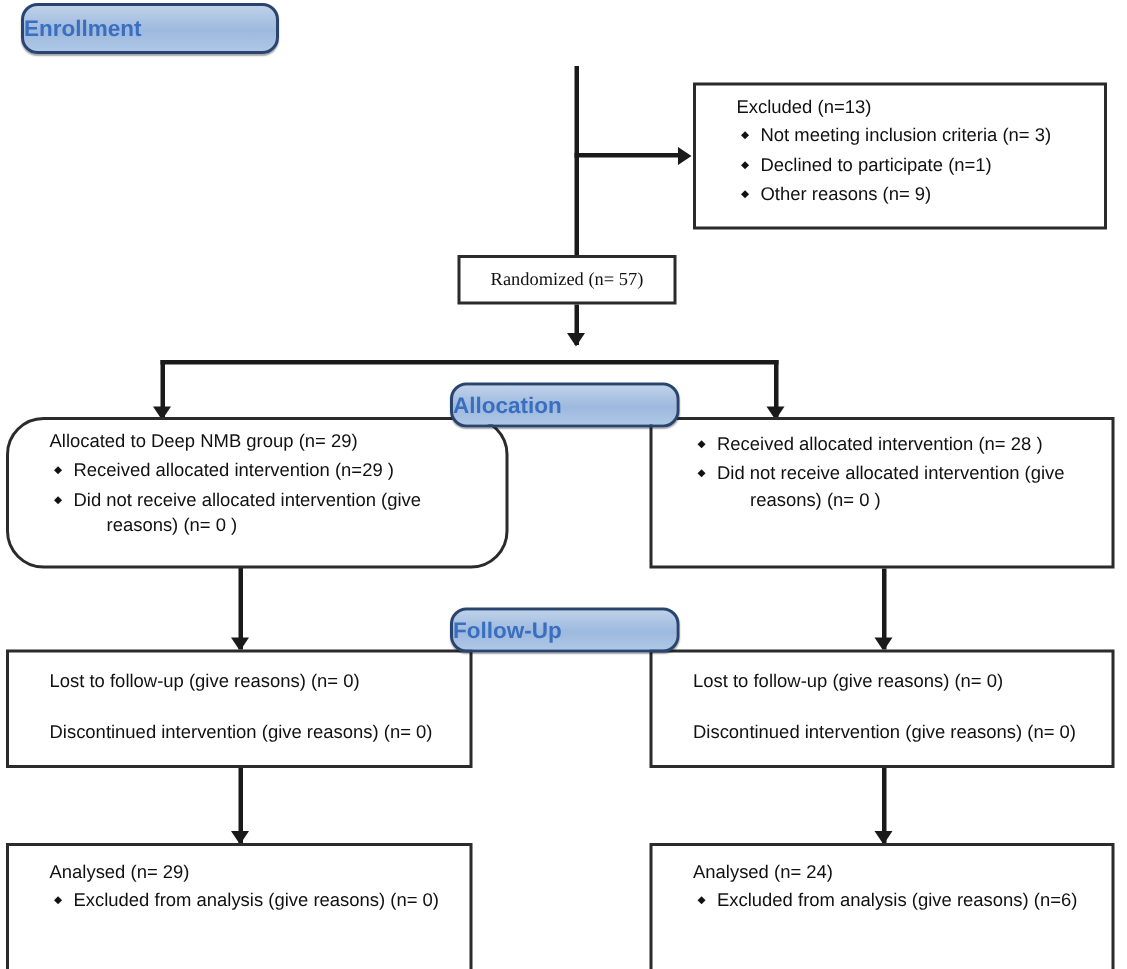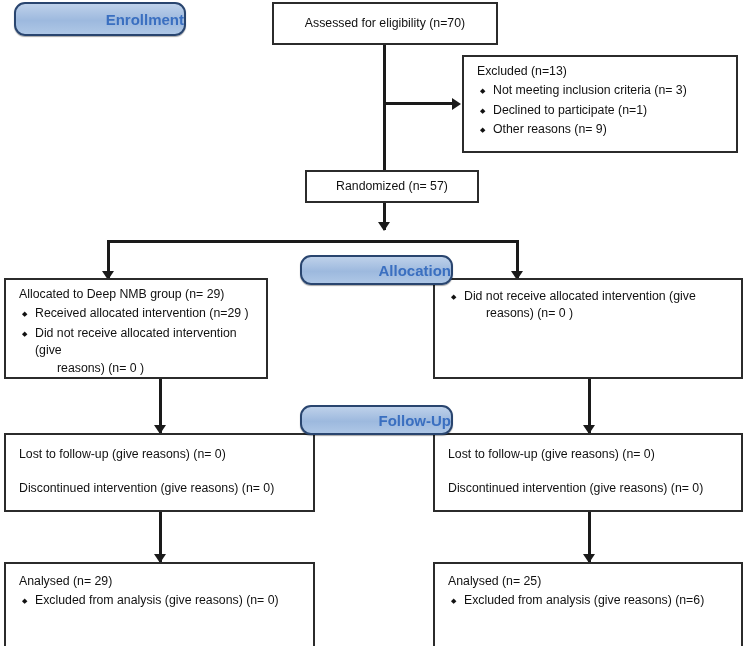--- a/index.html
+++ b/index.html
@@ -23,21 +23,21 @@
     position: absolute;
     box-sizing: border-box;
     background: #ffffff;
     border: 2px solid #2b2b2b;
     color: #111111;
     font-size: 12.3px;
     line-height: 1.45;
     z-index: 3;
   }
   .node .pad {
-    padding: 6px 9px 6px 13px;
+    padding: 6px 9px 6px 27px;
   }
   .node.centered {
     display: flex;
     align-items: center;
     justify-content: center;
     text-align: center;
   }
   .node .title {
     white-space: nowrap;
   }
@@ -73,21 +73,21 @@
     position: absolute;
     box-sizing: border-box;
     background: linear-gradient(#bed1ea, #9db9de 55%, #aec7e6);
     border: 2px solid #29456f;
     border-radius: 11px;
     color: #3a6fc0;
     font-weight: bold;
     font-size: 15px;
     display: flex;
     align-items: center;
-    justify-content: flex-end;
+    justify-content: flex-start;
     box-shadow: 0 1px 1px rgba(0,0,0,.35);
     z-index: 8;
   }
 
   
   .vline, .hline {
     position: absolute;
     background: #1a1a1a;
     z-index: 1;
   }
@@ -145,57 +145,57 @@
   <div class="vline" style="left:159px; top:378px; height:56px;"></div>
   <div class="arrow-down" style="left:154px; top:425px;"></div>
   <div class="vline" style="left:588px; top:378px; height:56px;"></div>
   <div class="arrow-down" style="left:583px; top:425px;"></div>
 
   <div class="vline" style="left:159px; top:511px; height:54px;"></div>
   <div class="arrow-down" style="left:154px; top:554px;"></div>
   <div class="vline" style="left:588px; top:511px; height:54px;"></div>
   <div class="arrow-down" style="left:583px; top:554px;"></div>
 
-  <div class="node centered" style="left:272px; top:2px; width:226px; height:43px;">
-    <span class="title">Assessed for eligibility (n=70)</span>
-  </div>
 
   <div class="node" style="left:462px; top:55px; width:276px; height:98px;">
     <div class="pad">
       <div>Excluded (n=13)</div>
       <ul class="bl">
         <li>Not meeting inclusion criteria (n= 3)</li>
         <li>Declined to participate (n=1)</li>
         <li>Other reasons (n= 9)</li>
       </ul>
     </div>
   </div>
 
-  <div class="node centered" style="left:305px; top:170px; width:174px; height:33px;">
+  <div class="node centered" style="left:305px; top:170px; width:146px; height:33px;font-family:Liberation Serif, serif;">
     <span class="title">Randomized (n= 57)</span>
   </div>
 
-  <div class="node" style="left:4px; top:278px; width:264px; height:101px;">
+  <div class="node" style="left:4px; top:278px; width:335px; height:101px;border-radius:25px;">
     <div class="pad">
       <div>Allocated to Deep NMB group (n= 29)</div>
       <ul class="bl">
         <li>
           <span class="ln">Received allocated intervention (n=29  )</span>
         </li>
         <li>
           <span class="ln">Did not receive allocated intervention (give</span>
           <span class="ln ind">reasons) (n= 0 )</span>
         </li>
       </ul>
     </div>
   </div>
 
   <div class="node" style="left:433px; top:278px; width:310px; height:101px;">
     <div class="pad">
       <ul class="bl">
+        <li>
+          <span class="ln">Received allocated intervention (n= 28 )</span>
+        </li>
         <li>
           <span class="ln">Did not receive allocated intervention (give</span>
           <span class="ln ind">reasons) (n= 0 )</span>
         </li>
       </ul>
     </div>
   </div>
 
   <div class="node" style="left:4px; top:433px; width:311px; height:79px;">
     <div class="pad" style="padding-top:11px;">
@@ -215,20 +215,20 @@
     <div class="pad" style="padding-top:9px;">
       <div>Analysed (n= 29)</div>
       <ul class="bl">
         <li>Excluded from analysis (give reasons) (n= 0)</li>
       </ul>
     </div>
   </div>
 
   <div class="node" style="left:433px; top:562px; width:310px; height:86px;">
     <div class="pad" style="padding-top:9px;">
-      <div>Analysed (n= 25)</div>
+      <div>Analysed (n= 24)</div>
       <ul class="bl">
         <li>Excluded from analysis (give reasons) (n=6)</li>
       </ul>
     </div>
   </div>
 
 </div>
 
 </body></html>

